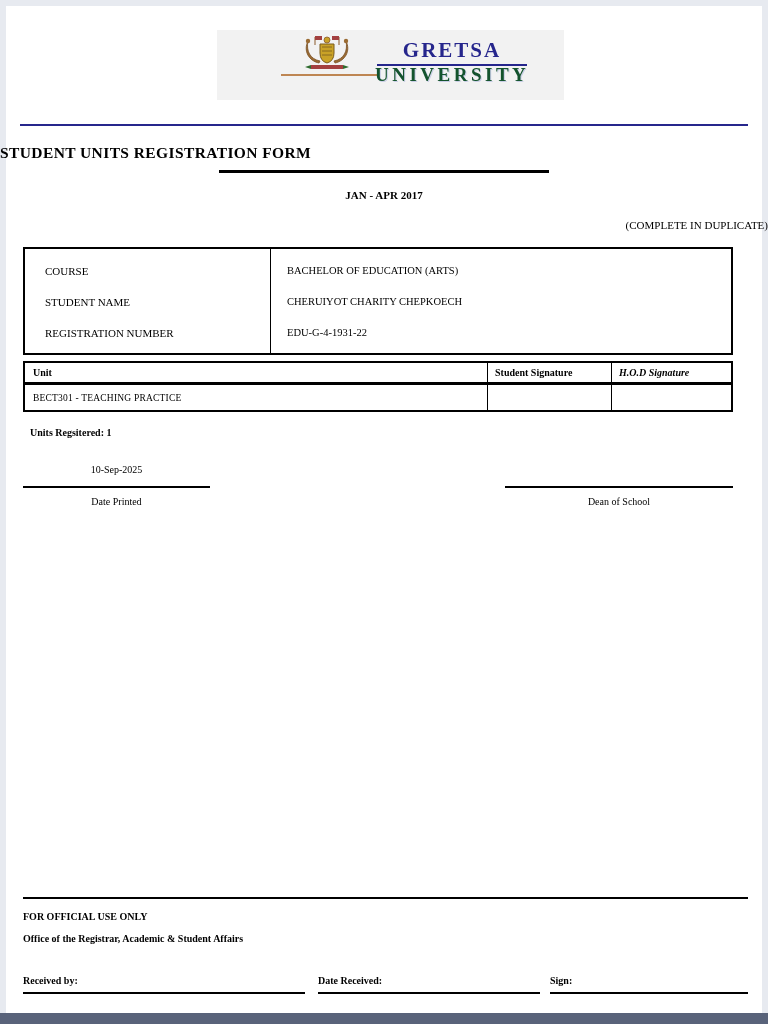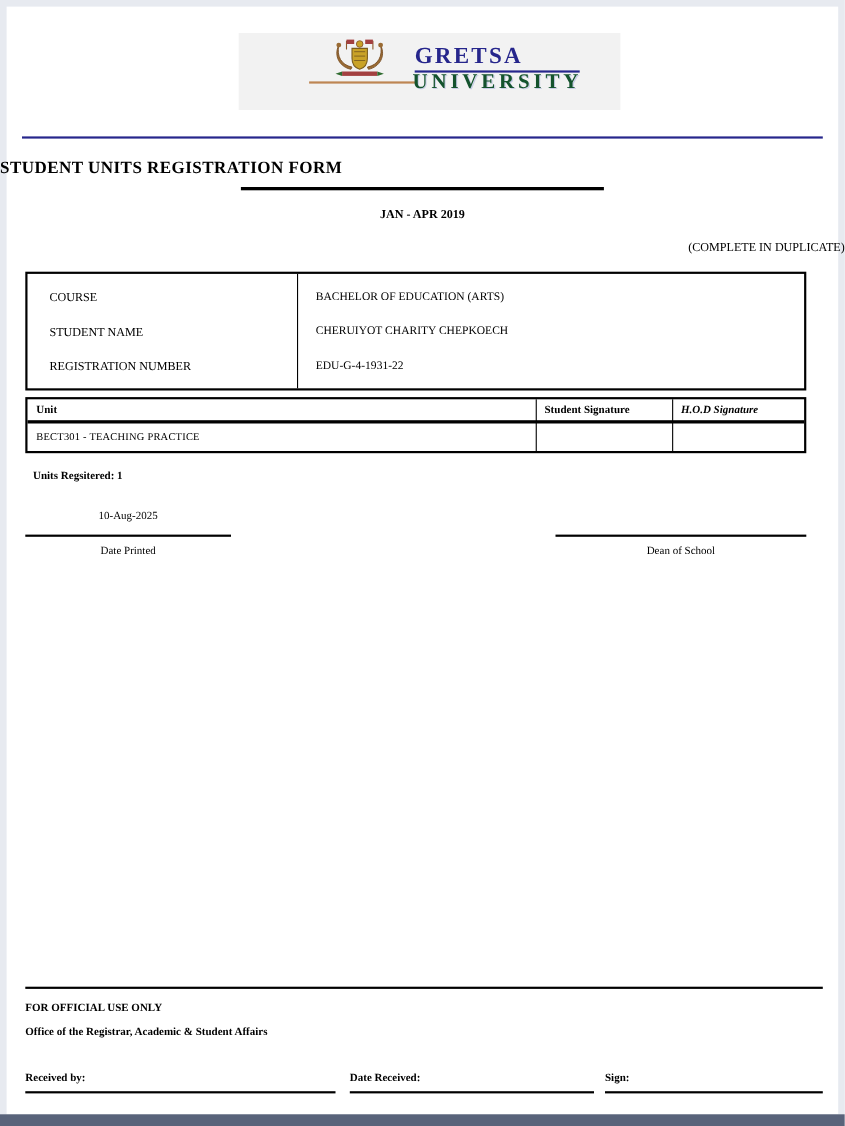--- a/index.html
+++ b/index.html
@@ -15,21 +15,21 @@
 
   
   .logo-box { position:absolute; left:217px; top:30px; width:347px; height:70px; background: var(--logo_bg,#f2f2f2); }
   .crest { position:absolute; left:58px; top:5px; }
   .tagline-rule { position:absolute; left:64px; top:44px; width:98px; height:2px; background:#b06a2a; opacity:.8; }
   .gretsa {
     position:absolute; left:160px; top:8px; width:150px;
     font-size:21px; font-weight:bold; letter-spacing:2px;
     color: var(--accent_navy,#26268c);
     border-bottom:2px solid var(--accent_navy,#26268c);
-    padding-bottom:1px; 
+    padding-bottom:1px; text-align:center;
   }
   .university {
     position:absolute; left:158px; top:34px; width:154px;
     font-size:19px; font-weight:bold; letter-spacing:3.5px;
     color:#14532d; text-align:left;
     text-shadow:1px 1px 0 #c9cde6;
   }
 
   .top-rule { position:absolute; left:20px; top:124px; width:728px; height:2px; background: var(--accent_navy,#26268c); }
 
@@ -107,21 +107,21 @@
     </svg>
     <div class="tagline-rule"></div>
     <div class="gretsa">GRETSA</div>
     <div class="university">UNIVERSITY</div>
   </div>
 
   <div class="top-rule"></div>
 
   <div class="title">STUDENT UNITS REGISTRATION FORM</div>
   <div class="title-underline"></div>
-  <div class="term">JAN - APR 2019</div>
+  <div class="term">JAN - APR 2017</div>
   <div class="dup">(COMPLETE IN DUPLICATE)</div>
 
   <div class="info-box">
     <div class="info-divider"></div>
     <div class="info-label r1">COURSE</div>
     <div class="info-value r1">BACHELOR OF EDUCATION (ARTS)</div>
     <div class="info-label r2">STUDENT NAME</div>
     <div class="info-value r2">CHERUIYOT CHARITY CHEPKOECH</div>
     <div class="info-label r3">REGISTRATION NUMBER</div>
     <div class="info-value r3">EDU-G-4-1931-22</div>
@@ -137,21 +137,21 @@
     </div>
     <div class="ut-row">
       <span class="ut-c-unit">BECT301 - TEACHING PRACTICE</span>
       <span></span>
       <span></span>
     </div>
   </div>
 
   <div class="units-reg">Units Regsitered: 1</div>
 
-  <div class="date-value">10-Aug-2025</div>
+  <div class="date-value">10-Sep-2025</div>
   <div class="date-line"></div>
   <div class="date-label">Date Printed</div>
   <div class="dean-line"></div>
   <div class="dean-label">Dean of School</div>
 
   <div class="official-rule"></div>
   <div class="official-head">FOR OFFICIAL USE ONLY</div>
   <div class="official-office">Office of the Registrar, Academic &amp; Student Affairs</div>
   <div class="lbl-received">Received by:</div>
   <div class="lbl-datercv">Date Received:</div>

